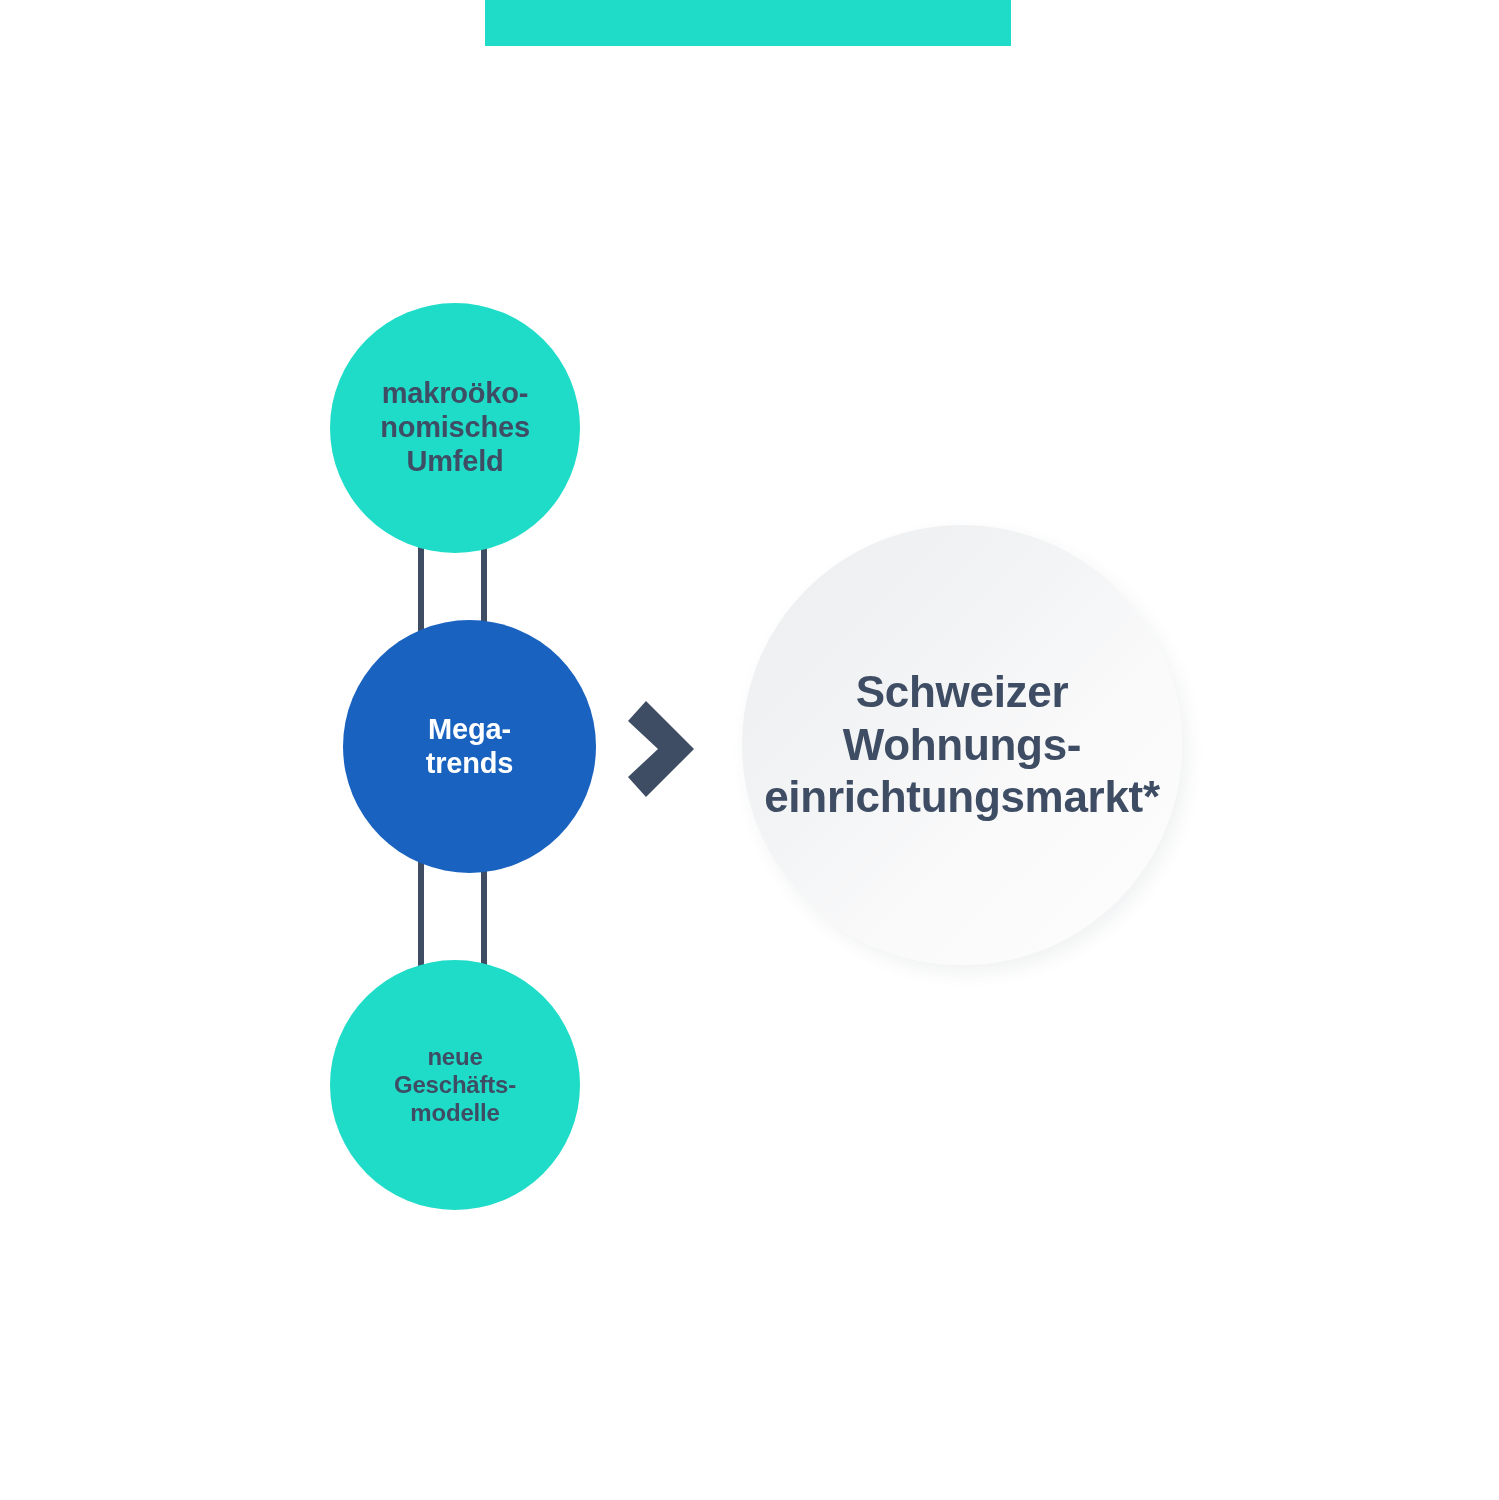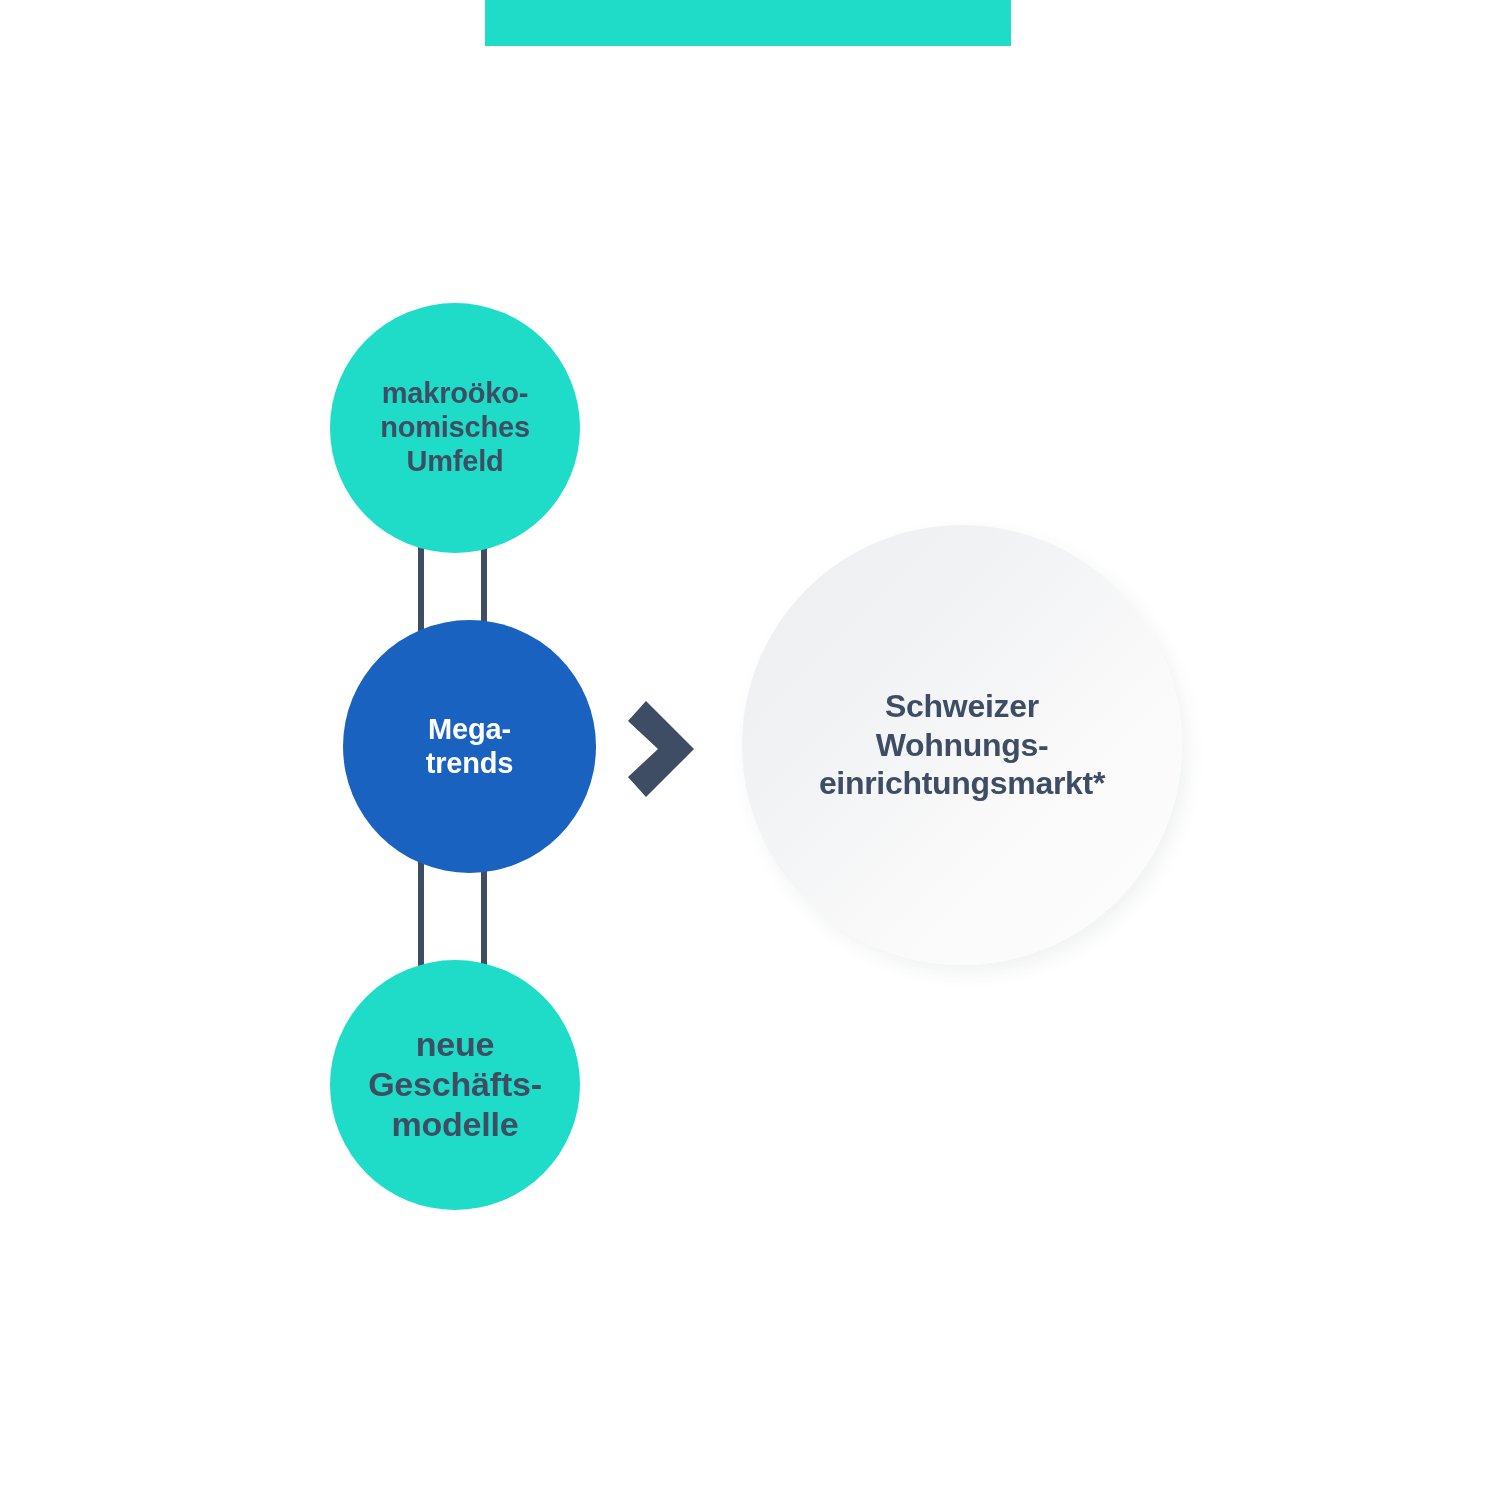--- a/index.html
+++ b/index.html
@@ -86,21 +86,21 @@
 
   .node-models {
     left: 330px;
     top: 960px;
     width: 250px;
     height: 250px;
     background: #1FDCC8;
   }
   .node-models .node-label {
     color: #3E4D64;
-    font-size: 34px;
+    font-size: 24px;
   }
 
   
   .chevron {
     position: absolute;
     left: 626px;
     top: 699px;
     width: 70px;
     height: 100px;
     z-index: 2;
@@ -111,21 +111,21 @@
   .node-outcome {
     left: 742px;
     top: 525px;
     width: 440px;
     height: 440px;
     background: linear-gradient(135deg, #EDEEF0 0%, #F2F3F4 35%, #FAFAFB 65%, #FDFDFD 100%);
     box-shadow: 6px 8px 18px rgba(60, 70, 90, 0.07);
   }
   .node-outcome .node-label {
     color: #3E4D64;
-    font-size: 32px;
+    font-size: 44px;
     line-height: 1.2;
     letter-spacing: -0.3px;
   }
 </style>
 </head>
 <body>
 
 <div id="canvas">
 
   <div class="accent-bar"></div>

